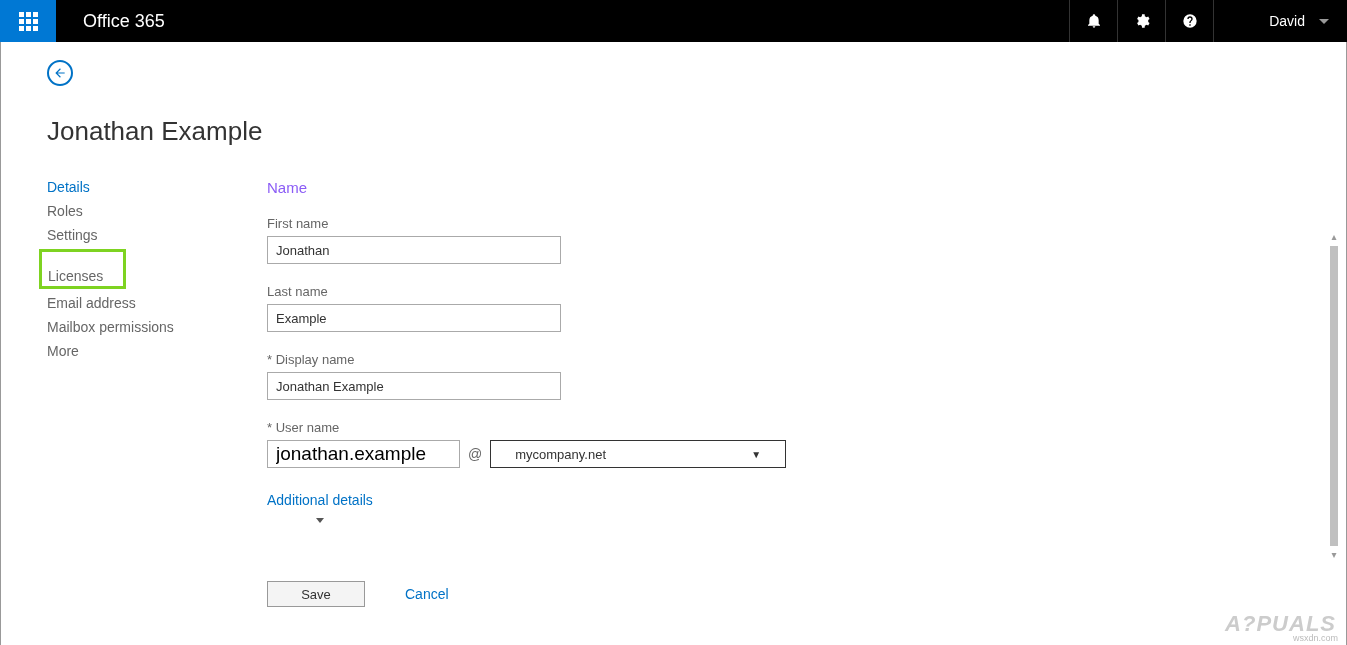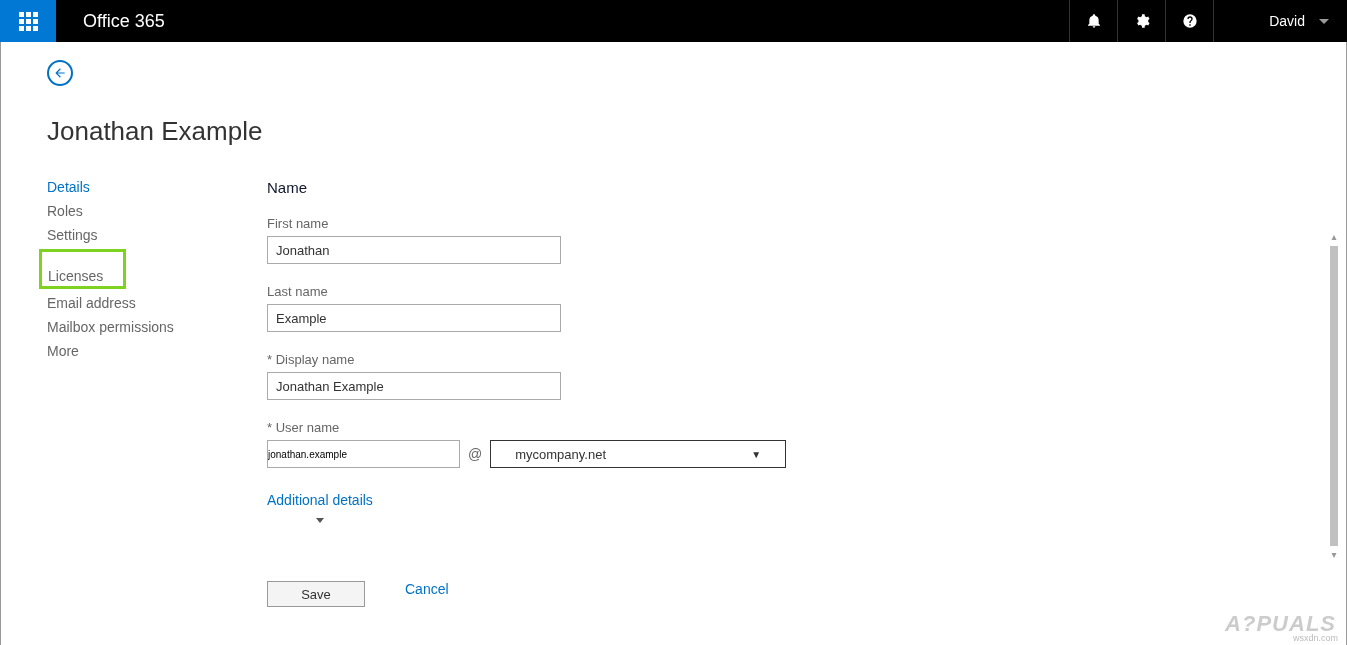--- a/index.html
+++ b/index.html
@@ -109,21 +109,21 @@
     }
     .form-area {
       flex: 1;
       padding-right: 40px;
       height: 420px;
       overflow-y: auto;
       position: relative;
     }
     .section-heading {
       font-size: 15px;
-      color: #0f172a;
+      color: #8b5cf6;
       font-weight: 300;
       margin-bottom: 20px;
       margin-top: 4px;
     }
     .field { margin-bottom: 20px; }
     .field-label {
       font-size: 13px;
       color: #666;
       font-weight: 300;
       margin-bottom: 5px;
@@ -133,21 +133,21 @@
       width: 294px;
       height: 28px;
       border: 1px solid #aaa;
       padding: 0 8px;
       font-family: inherit;
       font-size: 13px;
       color: #333;
       font-weight: 300;
     }
     .username-row { display: flex; align-items: center; gap: 8px; }
-    .username-input { width: 193px; height: 28px; border: 1px solid #aaa; padding: 0 0; font-family: inherit; font-size: 10px; font-weight: 300; }
+    .username-input { width: 193px; height: 28px; border: 1px solid #aaa; padding: 0 8px; font-family: inherit; font-size: 19px; font-weight: 300; }
     .at-symbol { color: #666; font-size: 14px; }
     .domain-select {
       width: 296px;
       height: 28px;
       border: 1px solid #333;
       padding: 0 24px;
       font-family: inherit;
       font-size: 13px;
       background: #fff;
       position: relative;
@@ -171,20 +171,21 @@
       width: 0; height: 0;
       border-left: 4px solid transparent;
       border-right: 4px solid transparent;
       border-top: 5px solid #555;
     }
     .button-row {
       position: absolute;
       left: 266px;
       bottom: 38px;
       display: flex;
+      align-items: center;
       gap: 40px;
     }
     .save-btn {
       width: 98px;
       height: 26px;
       border: 1px solid #999;
       background: #f4f4f4;
       font-family: inherit;
       font-size: 13px;
       cursor: pointer;

